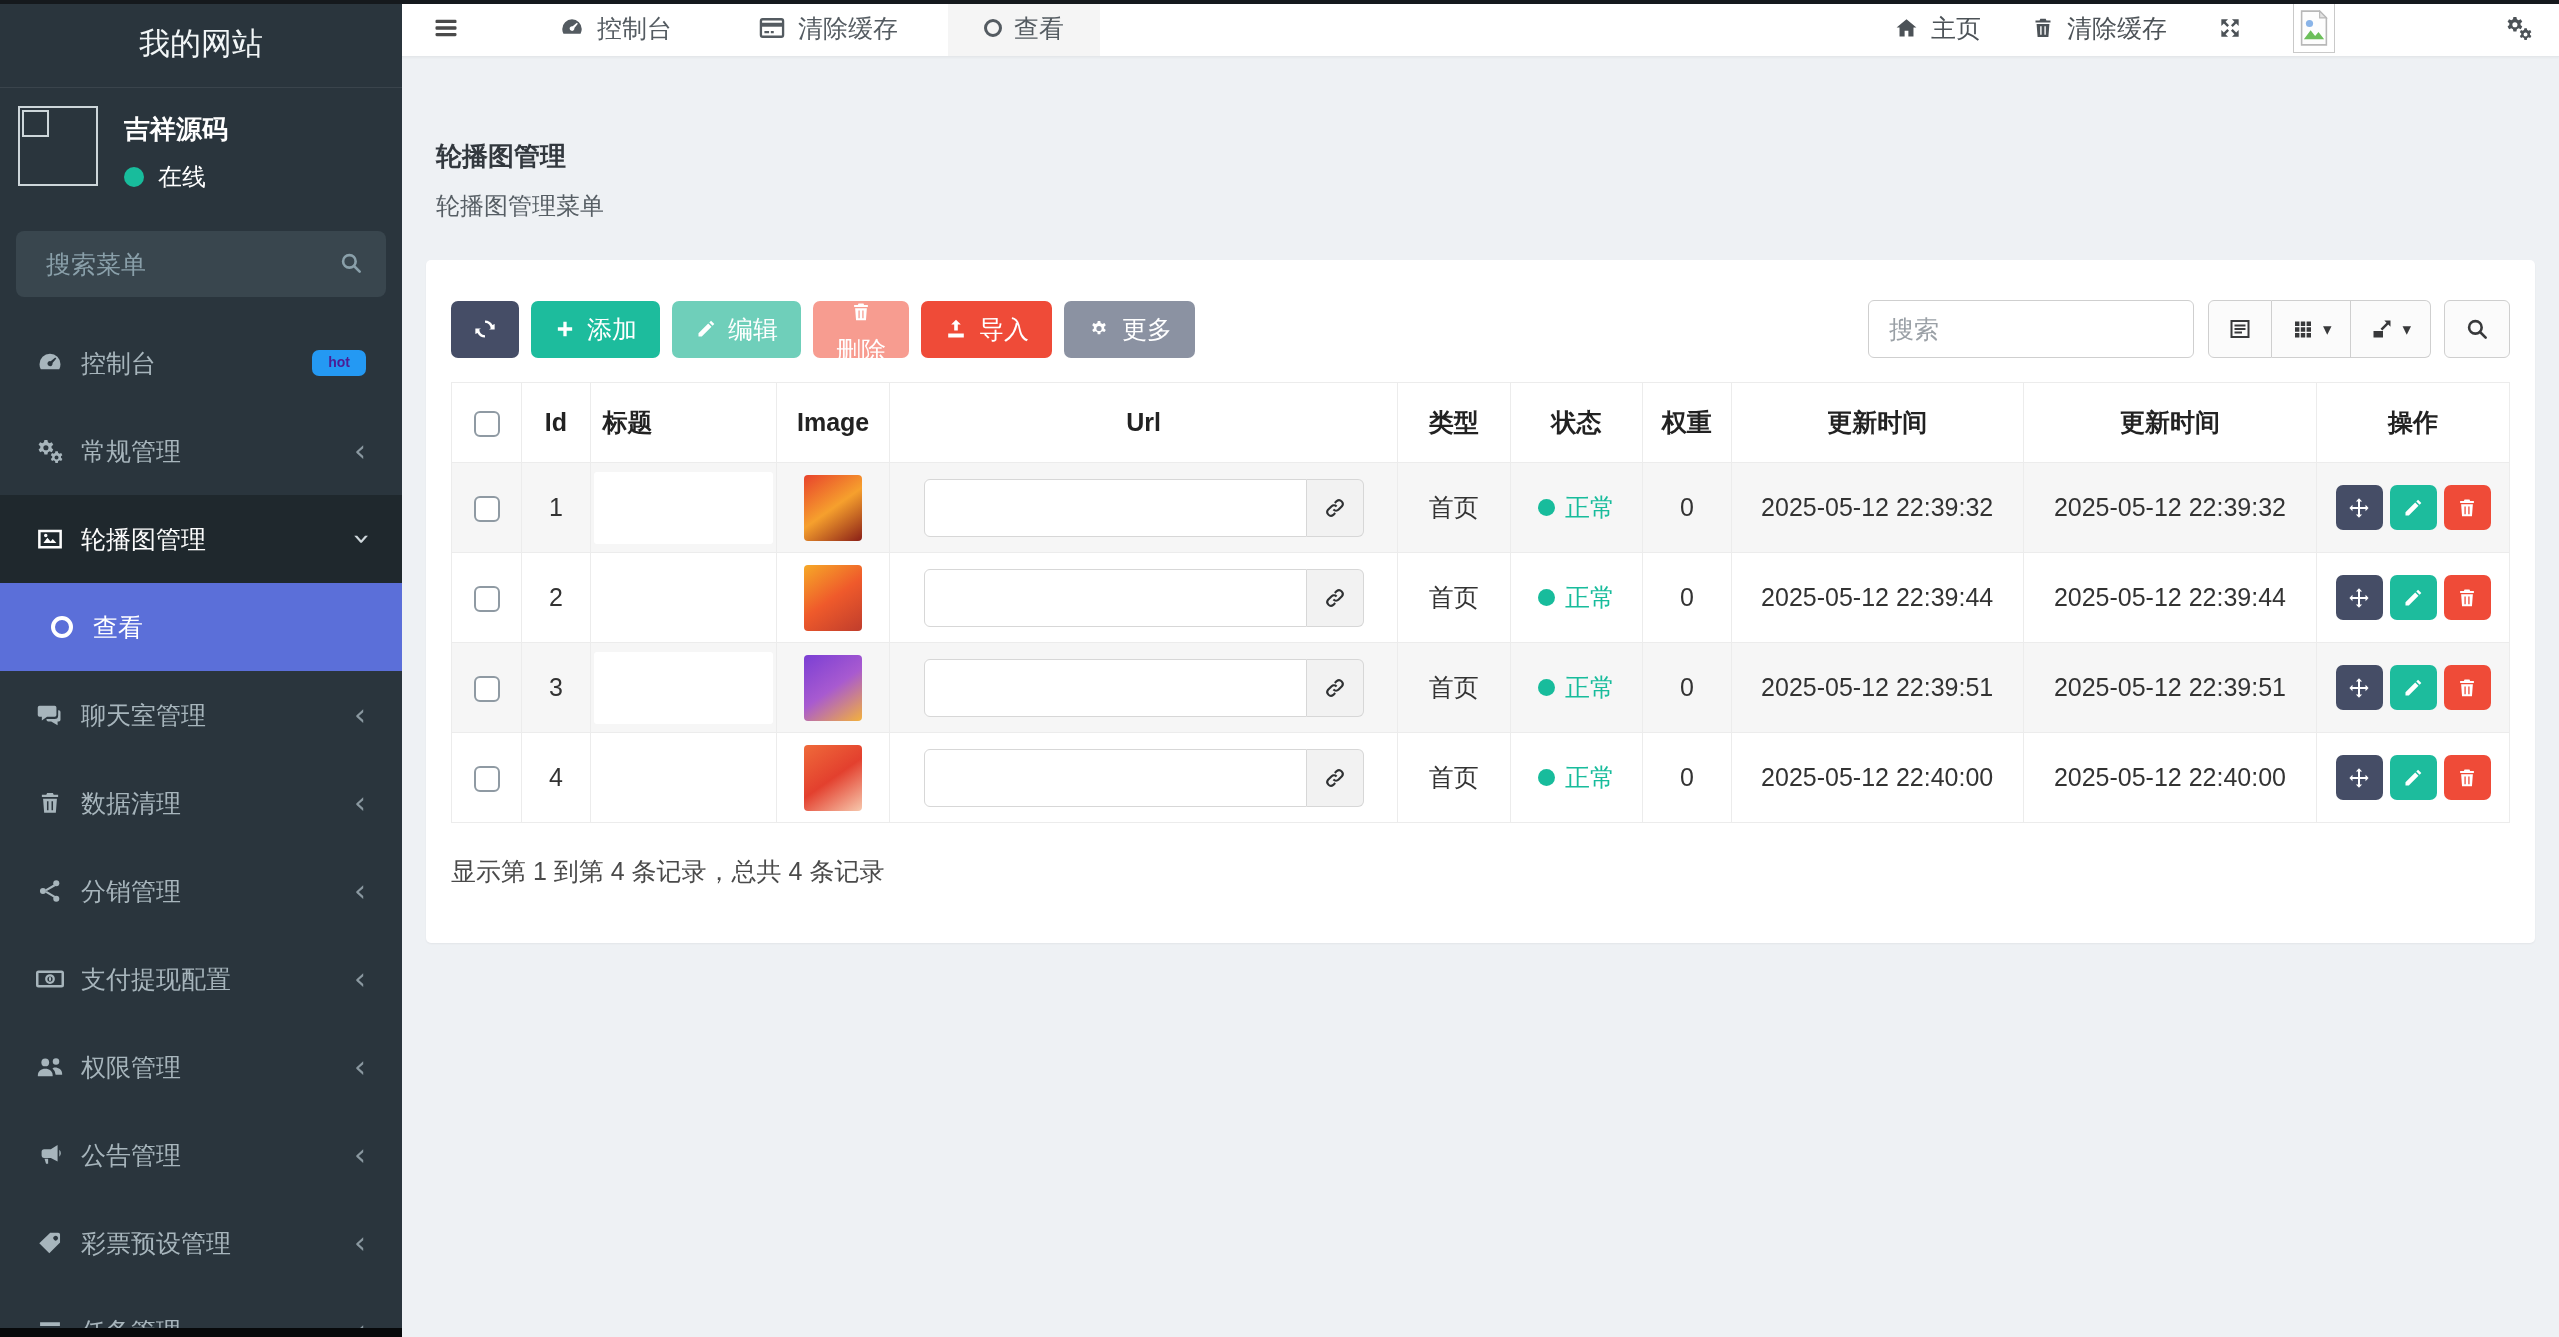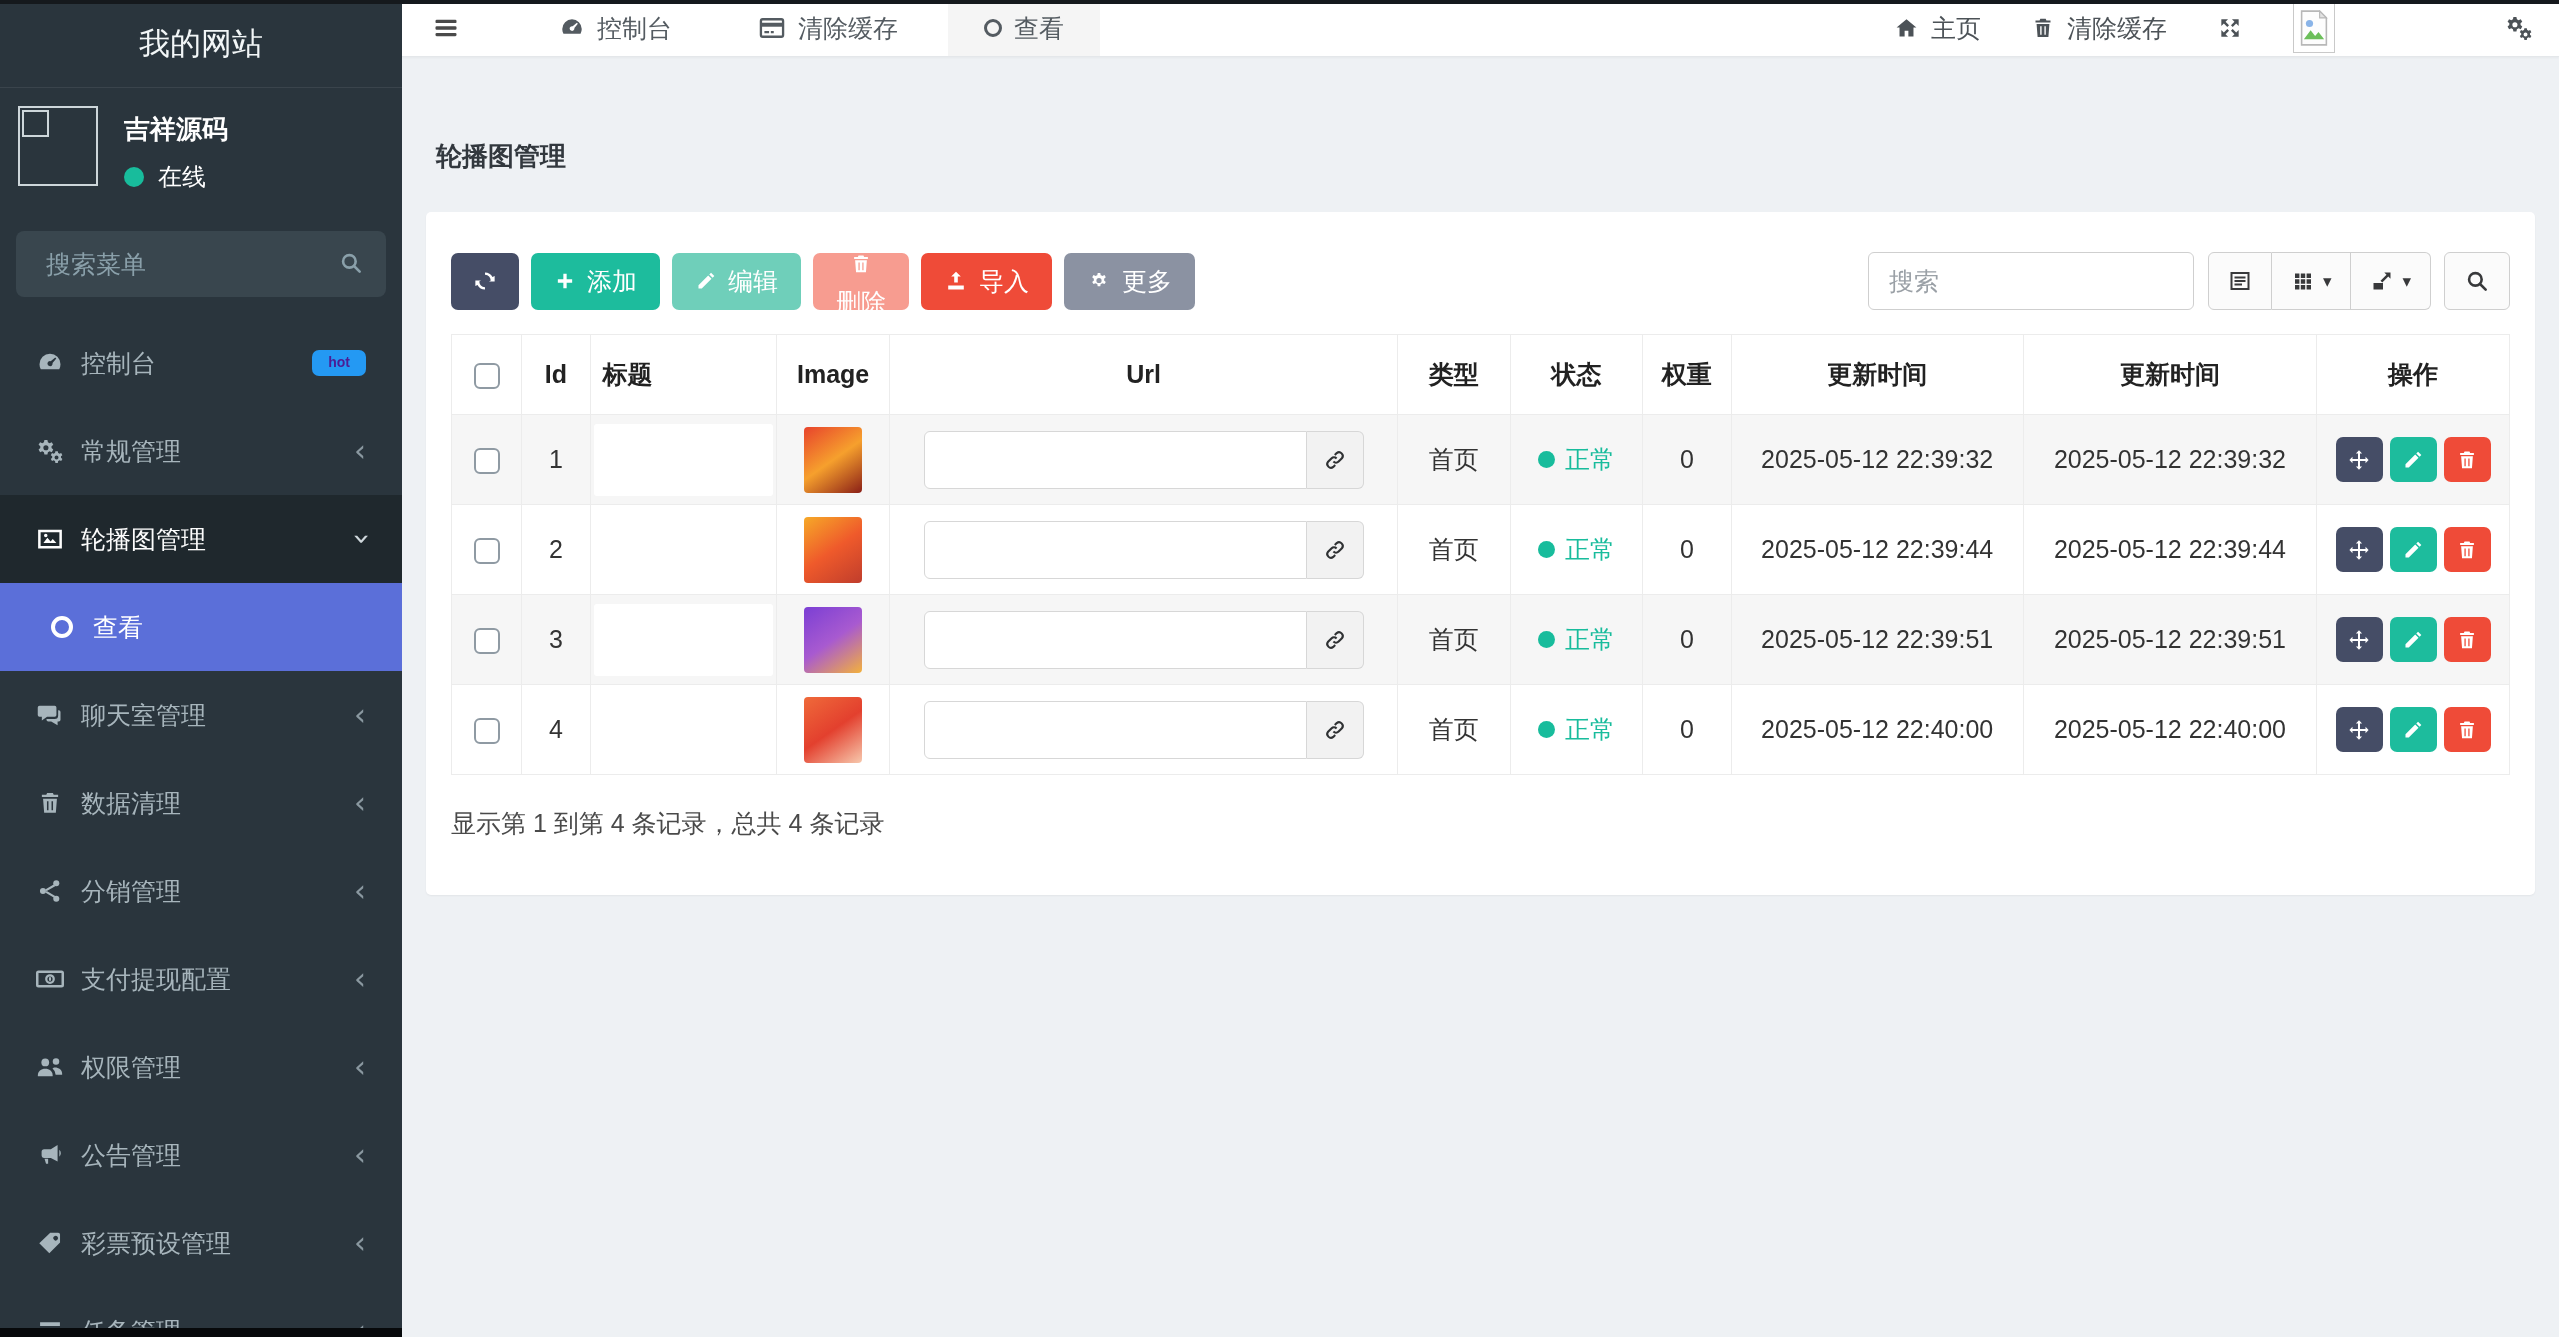--- a/index.html
+++ b/index.html
@@ -311,20 +311,21 @@
               <path fill-rule="evenodd" d="M7.2 2.5h2.6l.4 2a5.4 5.4 0 0 1 1.4.8l1.9-.8 1.3 2.2-1.5 1.3c.1.5.1 1 0 1.5l1.5 1.3-1.3 2.2-1.9-.8c-.4.3-.9.6-1.4.8l-.4 2H7.2l-.4-2a5.4 5.4 0 0 1-1.4-.8l-1.9.8-1.3-2.2 1.5-1.3a5.3 5.3 0 0 1 0-1.5L2.2 6.7l1.3-2.2 1.9.8c.4-.3.9-.6 1.4-.8zM8.5 7a2.2 2.2 0 1 0 0 4.4 2.2 2.2 0 0 0 0-4.4z"></path>
               <path fill-rule="evenodd" d="M16.6 12.2h2.1l.3 1.6c.4.1.8.3 1.1.6l1.5-.6 1 1.8-1.2 1c.1.4.1.8 0 1.2l1.2 1-1 1.8-1.5-.6c-.3.3-.7.5-1.1.6l-.3 1.6h-2.1l-.3-1.6a4.3 4.3 0 0 1-1.1-.6l-1.5.6-1-1.8 1.2-1a4.2 4.2 0 0 1 0-1.2l-1.2-1 1-1.8 1.5.6c.3-.3.7-.5 1.1-.6zm1 3.6a1.7 1.7 0 1 0 0 3.4 1.7 1.7 0 0 0 0-3.4z"></path>
             </svg>
         </div>
       </div>
     </header>
 
     <div class="content">
       <div class="page-header">
         <div class="page-title">轮播图管理</div>
+        <div class="page-subtitle">轮播图管理菜单</div>
       </div>
 
       <div class="card">
         <div class="toolbar">
           <button class="btn btn-refresh">
             <svg class="ic" width="26" height="26" viewBox="0 0 24 24" fill="currentColor">
                 <path d="M12 4.2a7.8 7.8 0 0 1 6.9 4.2l2-1.1v5.2h-5.2l1.6-1A5.8 5.8 0 0 0 12 6.2zM12 19.8a7.8 7.8 0 0 1-6.9-4.2l-2 1.1v-5.2h5.2l-1.6 1A5.8 5.8 0 0 0 12 17.8z"></path>
               </svg>
           </button>
           <button class="btn btn-add">

